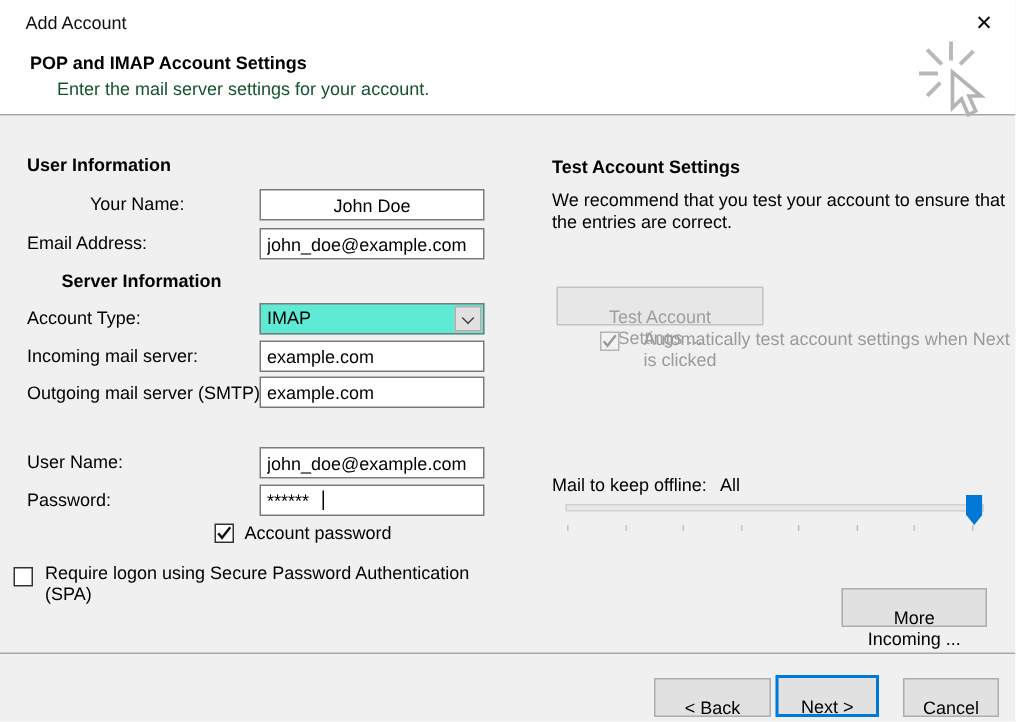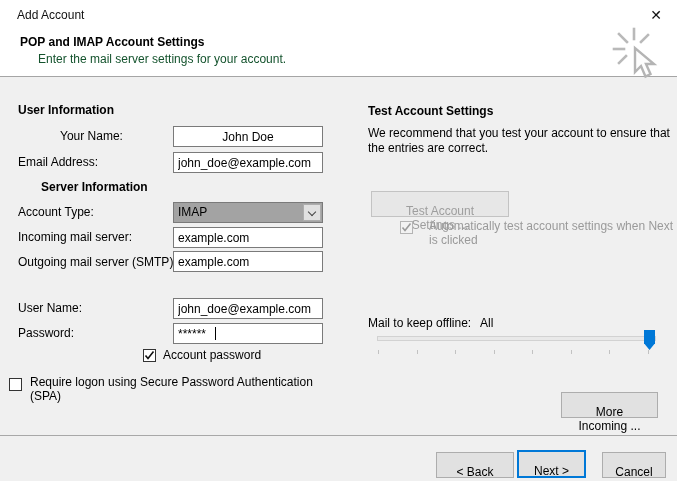--- a/index.html
+++ b/index.html
@@ -14,21 +14,21 @@
   .close-btn{position:absolute;right:9px;top:5px;width:24px;height:20px;line-height:20px;text-align:center;font-size:14px;color:#111;background:transparent;border:none;padding:0;cursor:default;font-family:inherit;}
   .wizard-title{position:absolute;left:20px;top:35px;font-weight:bold;color:#000;}
   .wizard-subtitle{position:absolute;left:38px;top:52px;color:#14532d;}
   .cursor-art{position:absolute;left:610px;top:25px;z-index:6;}
   
   .lbl{position:absolute;white-space:nowrap;}
   .sec{position:absolute;font-weight:bold;white-space:nowrap;}
   
   .txt{position:absolute;left:173px;width:150px;height:21px;box-sizing:border-box;background:#fff;border:1px solid #7a7a7a;font-family:inherit;font-size:12px;color:#000;padding:1px 4px;outline:none;}
   .caret{position:absolute;width:1px;height:13px;background:#000;}
-  .combo{position:absolute;left:173px;top:202px;width:150px;height:21px;box-sizing:border-box;background:#a3a3a3;border:1px solid #7a7a7a;}
+  .combo{position:absolute;left:173px;top:202px;width:150px;height:21px;box-sizing:border-box;background:#5eead4;border:1px solid #7a7a7a;}
   .combo-val{position:absolute;left:4px;top:2px;}
   .combo-dd{position:absolute;right:1px;top:1px;width:18px;height:17px;background:#e1e1e1;border:1px solid #adadad;box-sizing:border-box;}
   .combo-dd::after{content:"";position:absolute;left:5px;top:4px;width:5px;height:5px;border-right:1px solid #444;border-bottom:1px solid #444;transform:rotate(45deg);}
   
   .cb{position:absolute;width:13px;height:13px;box-sizing:border-box;background:#fff;border:1px solid #333;color:#111;}
   .cb svg{display:none;position:absolute;left:0px;top:0px;}
   .cb.checked svg{display:block;}
   .cb.disabled{border-color:#b4b4b4;background:#f2f2f2;color:#9a9a9a;}
   .cb-label{position:absolute;line-height:14px;}
   .dis-text{color:#9a9a9a;}

